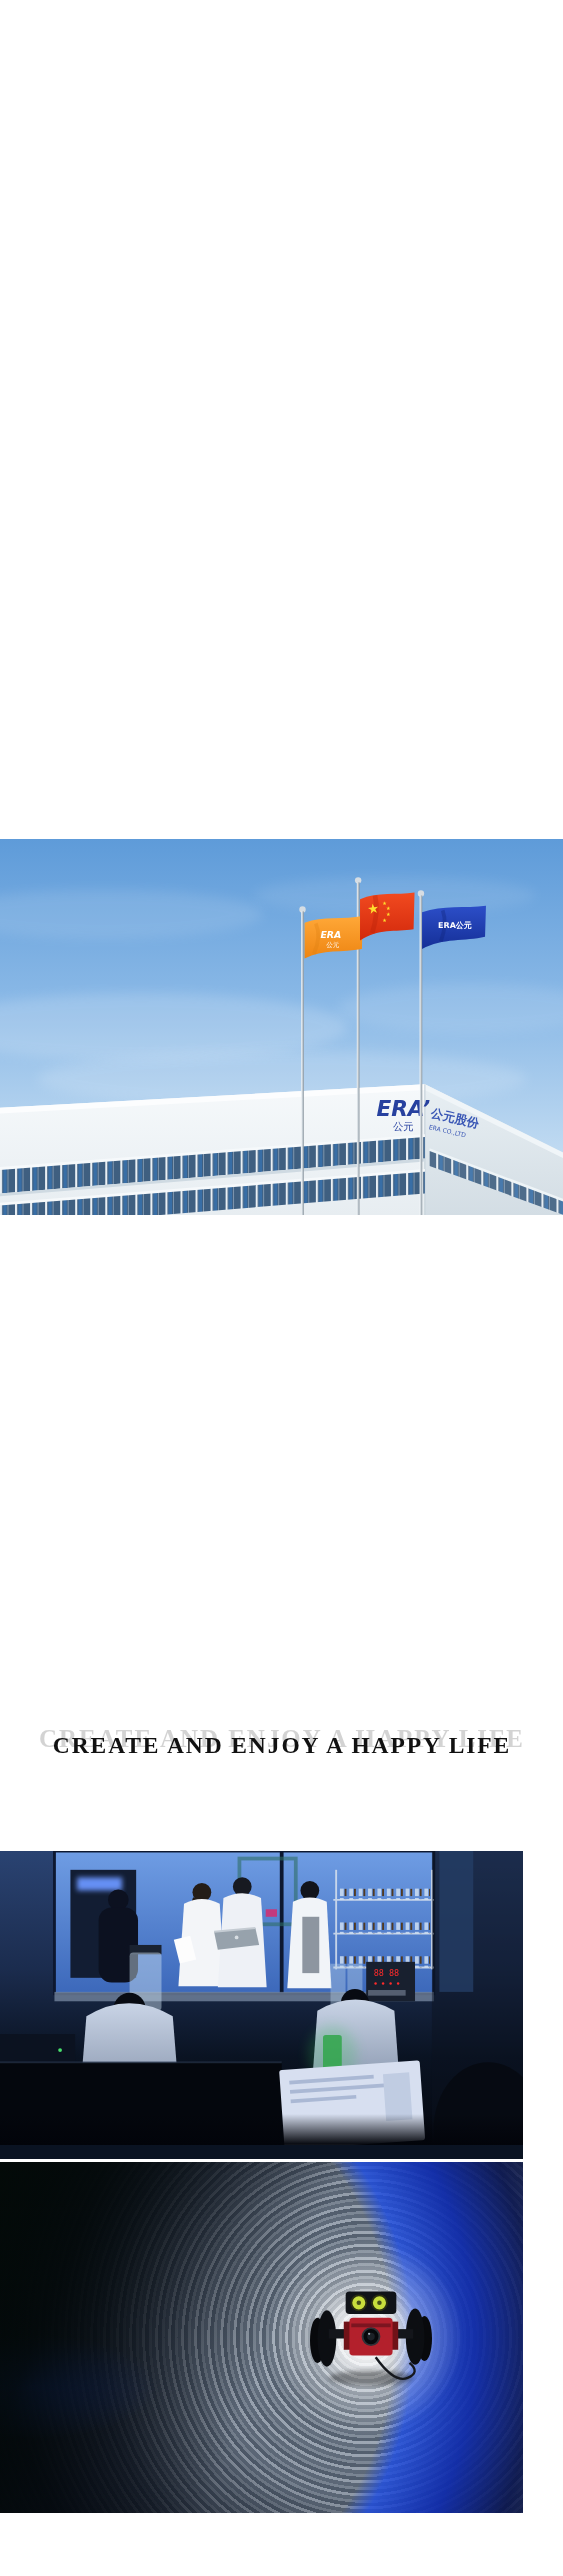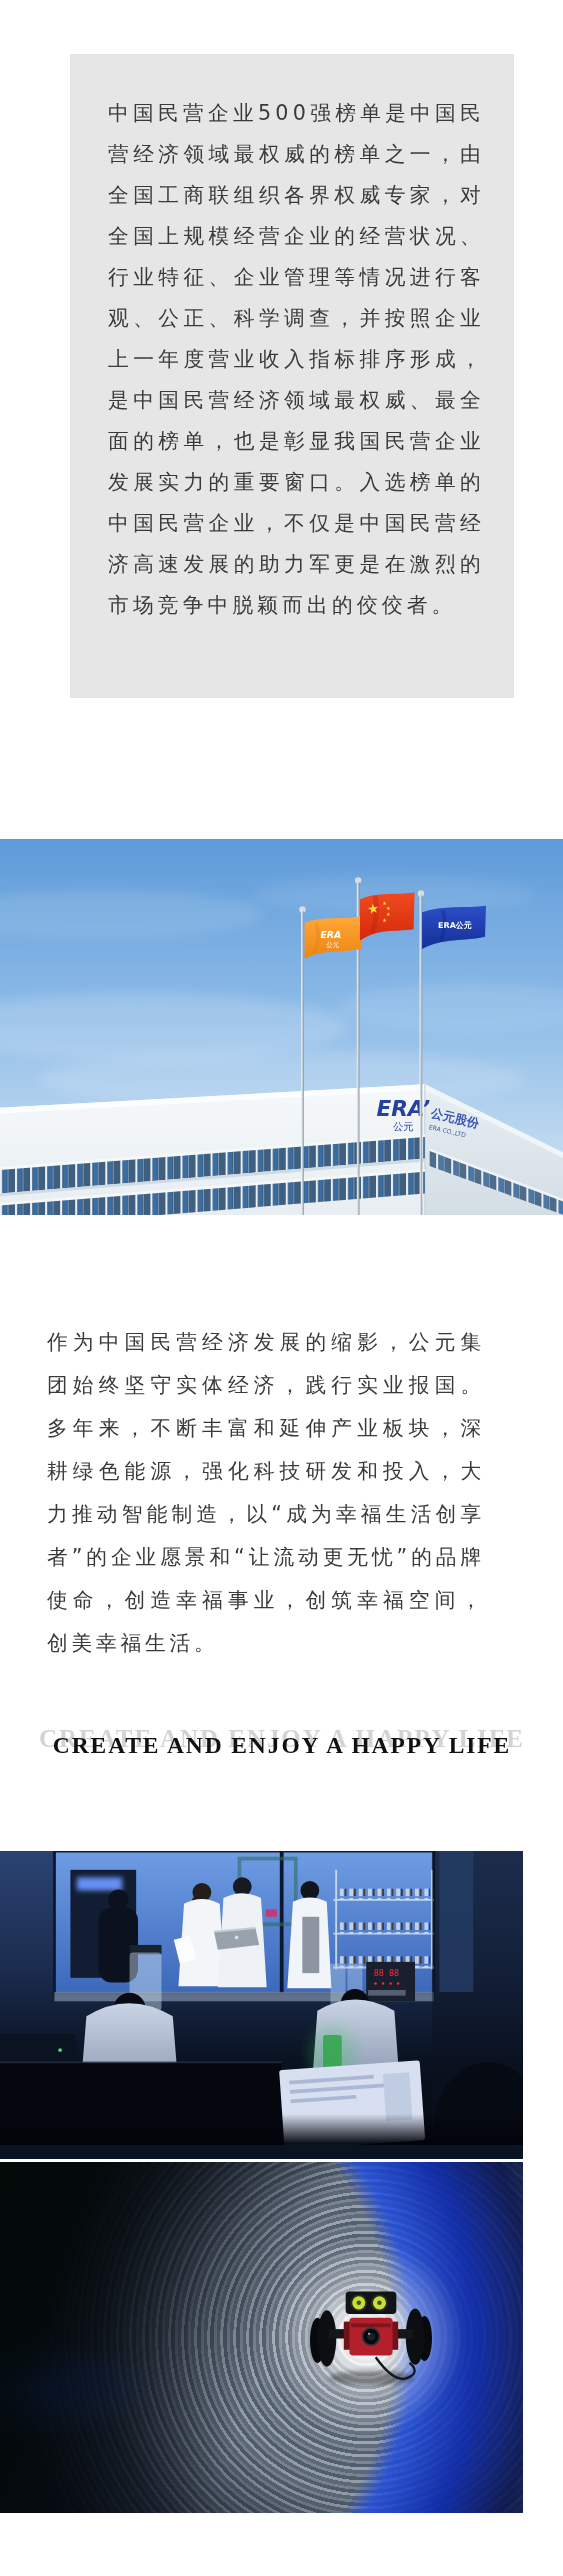--- a/index.html
+++ b/index.html
@@ -56,23 +56,20 @@
       radial-gradient(circle at 70% 50%, rgba(120,130,145,0) 0%, rgba(20,30,50,0.25) 40%, rgba(8,14,26,0.8) 66%, rgba(3,6,12,0.97) 88%),
       repeating-radial-gradient(circle at 70% 50%, #b7c1cc 0 2.8px, #717d8b 2.8px 6.6px, #95a0ac 6.6px 9.4px, #626e7c 9.4px 13px);
   }
   .pipe-robot{position:absolute;left:310px;top:120px;width:122px;height:113px;}
 </style>
 </head>
 <body>
 
 <div class="page">
 
-  <section class="intro-card">
-    <p>中国民营企业500强榜单是中国民营经济领域最权威的榜单之一，由全国工商联组织各界权威专家，对全国上规模经营企业的经营状况、行业特征、企业管理等情况进行客观、公正、科学调查，并按照企业上一年度营业收入指标排序形成，是中国民营经济领域最权威、最全面的榜单，也是彰显我国民营企业发展实力的重要窗口。入选榜单的中国民营企业，不仅是中国民营经济高速发展的助力军更是在激烈的市场竞争中脱颖而出的佼佼者。</p>
-  </section>
 
   <figure class="hero-photo">
     <svg viewBox="0 0 600 400" width="564" height="376" xmlns="http://www.w3.org/2000/svg">
       <defs>
         <linearGradient id="sky" x1="0" y1="0" x2="0" y2="1">
           <stop offset="0" stop-color="#5e9bd9"></stop>
             <stop offset="0.45" stop-color="#8cbae7"></stop>
           <stop offset="0.78" stop-color="#b9d6f0"></stop>
             <stop offset="1" stop-color="#d6e7f7"></stop>
         </linearGradient>
@@ -167,23 +164,20 @@
       </g>
 
       <g>
         <path d="M449,78 C471,70 495,74 517,71 L516,104 C495,109 471,105 449,117 Z" fill="url(#fBl)"></path>
         <path d="M471,76 q5,14 -2,33" stroke="#0e2378" stroke-width="4" fill="none" opacity="0.35"></path>
         <text x="484" y="95" font-size="8.5" font-weight="bold" fill="#ffffff" text-anchor="middle">ERA公元</text>
       </g>
     </svg>
   </figure>
 
-  <section class="about-section">
-    <p>作为中国民营经济发展的缩影，公元集团始终坚守实体经济，践行实业报国。多年来，不断丰富和延伸产业板块，深耕绿色能源，强化科技研发和投入，大力推动智能制造，以“成为幸福生活创享者”的企业愿景和“让流动更无忧”的品牌使命，创造幸福事业，创筑幸福空间，创美幸福生活。</p>
-  </section>
 
   <h2 class="slogan-echo">CREATE AND ENJOY A HAPPY LIFE</h2>
   <h2 class="slogan">CREATE AND ENJOY A HAPPY LIFE</h2>
 
   <figure class="lab-photo">
     <svg viewBox="0 0 557 313" width="523" height="294" xmlns="http://www.w3.org/2000/svg">
       <defs>
         <linearGradient id="labBg" x1="0" y1="0" x2="0" y2="1">
           <stop offset="0" stop-color="#2a4372"></stop>
             <stop offset="0.4" stop-color="#1b2c4e"></stop>

